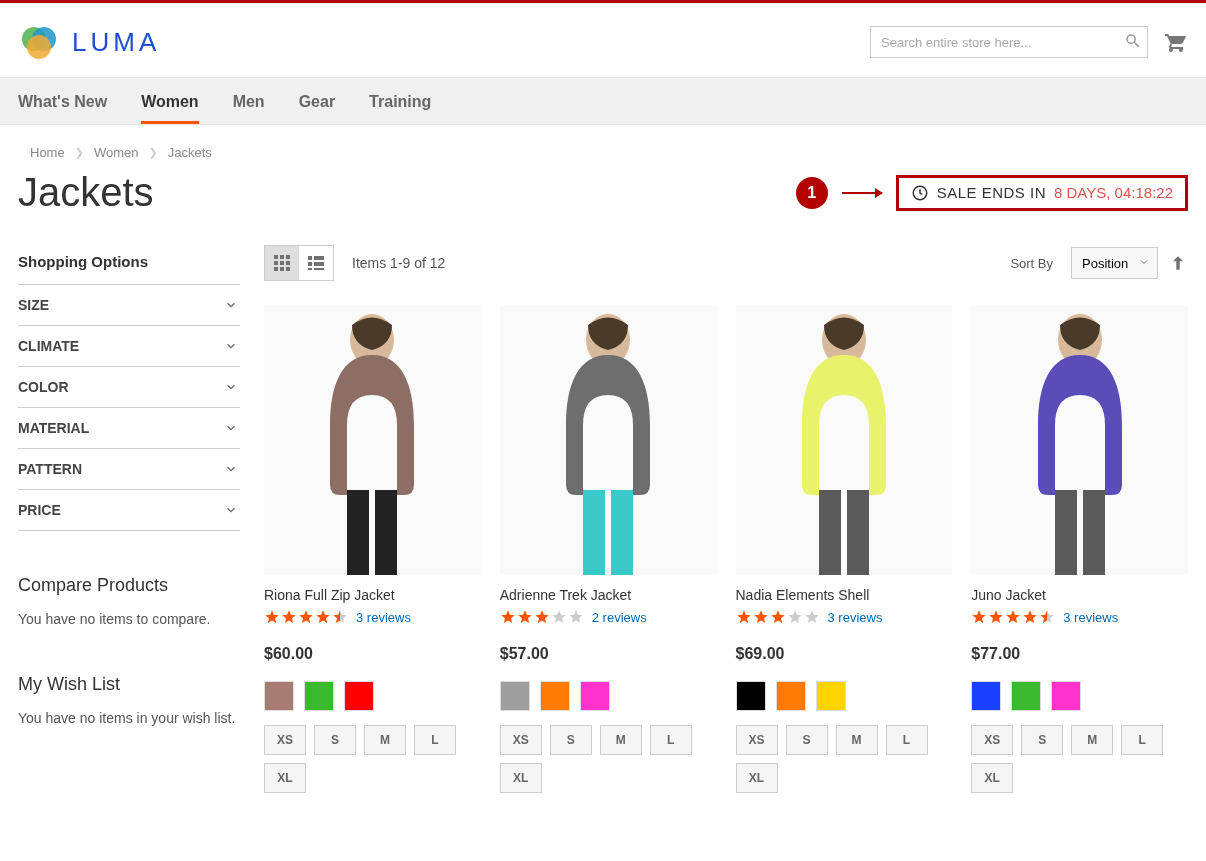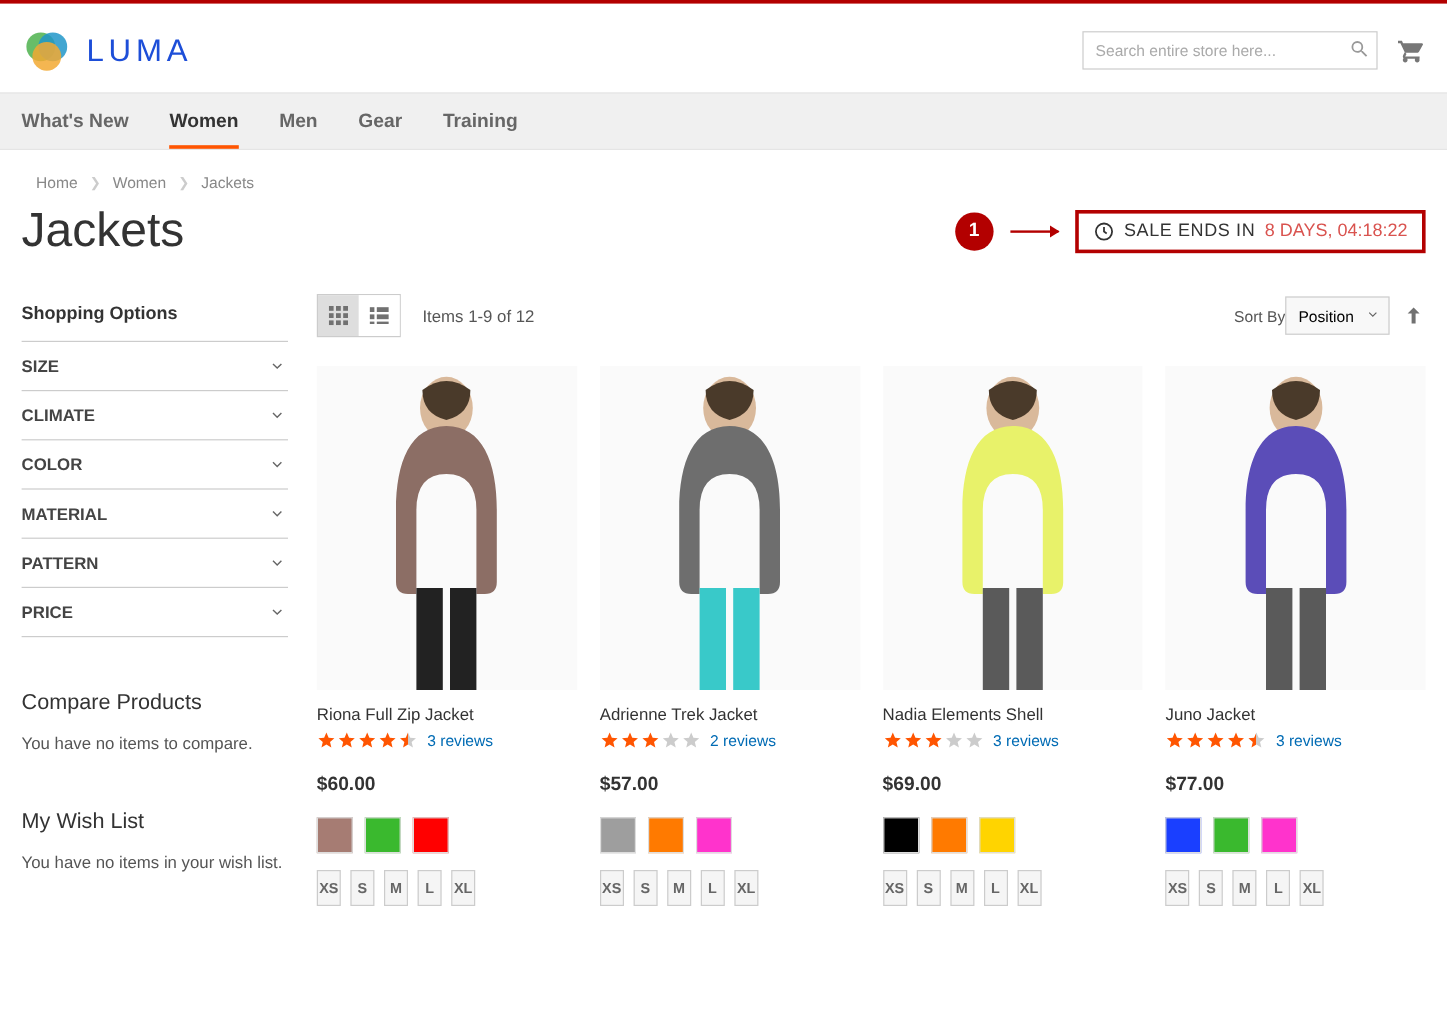--- a/index.html
+++ b/index.html
@@ -4,21 +4,21 @@
 <style>
   * { box-sizing: border-box; margin: 0; padding: 0; }
   body { font-family: -apple-system, "Helvetica Neue", Helvetica, Arial, sans-serif; color: #333; background: #fff; width: 1206px; }
   .topbar { height: 3px; background: #b30000; }
   .header { display: flex; align-items: center; padding: 18px 18px 14px 18px; }
   .logo { display: flex; align-items: center; gap: 12px; }
   .logo-mark { width: 42px; height: 42px; position: relative; }
   .logo-mark svg { width: 42px; height: 42px; }
   .logo-text { font-size: 26px; font-weight: 500; letter-spacing: 4px; color: #1d4ed8; }
   .header-spacer { flex: 1; }
-  .search-box { position: relative; width: 246px; }
+  .search-box { position: relative; width: 278px; }
   .search-input { width: 100%; height: 32px; border: 1px solid #ccc; padding: 0 30px 0 10px; font-size: 13px; color: #666; }
   .search-input::placeholder { color: #aaa; }
   .search-icon { position: absolute; right: 6px; top: 6px; width: 18px; height: 18px; fill: #999; }
   .cart { margin-left: 16px; width: 24px; height: 24px; fill: #777; }
   .nav { background: #f0f0f0; border-top: 1px solid #e5e5e5; border-bottom: 1px solid #e5e5e5; padding: 0 18px; }
   .nav-inner { display: flex; gap: 34px; }
   .nav-item { font-size: 16px; font-weight: 600; color: #666; padding: 15px 0 13px 0; cursor: pointer; }
   .nav-item.active { color: #333; border-bottom: 3px solid #ff5501; padding-bottom: 10px; }
   .crumbs { padding: 20px 18px 10px 30px; font-size: 13px; color: #888; display:flex; align-items:center; gap:10px; }
   .crumbs .sep { color:#ccc; font-size:11px; }
@@ -42,38 +42,38 @@
   .side-block h4 { font-size:18px; font-weight:300; color:#333; margin-top:44px; margin-bottom:14px; }
   .side-block p { font-size:14px; color:#555; line-height:1.4; }
   .content { flex:1; }
   .toolbar { display:flex; align-items:center; margin-bottom:24px; }
   .view-toggle { display:flex; border:1px solid #ccc; }
   .vt-btn { width:34px; height:34px; display:flex; align-items:center; justify-content:center; background:#fff; cursor:pointer; }
   .vt-btn.active { background:#dedede; }
   .vt-btn svg { width:16px; height:16px; fill:#717171; }
   .count-text { margin-left:18px; font-size:14px; color:#555; }
   .toolbar-spacer { flex:1; }
-  .sort-label { font-size:13px; color:#555; margin-right:0; }
+  .sort-label { font-size:13px; color:#555; margin-right:18px; }
   .sort-select { height:32px; border:1px solid #ccc; background:#f8f8f8; padding:0 28px 0 10px; font-size:13px; appearance:none; position:relative; }
   .sort-wrap { position:relative; }
   .sort-wrap .chev2 { position:absolute; right:8px; top:9px; width:12px; height:12px; pointer-events:none; fill:none; stroke:#666; stroke-width:2; }
   .sort-dir { width:20px; height:20px; margin-left:10px; fill:#717171; cursor:pointer; }
   .grid { display:grid; grid-template-columns: repeat(4, 1fr); gap: 20px 19px; }
   .product { }
   .prod-img { height:270px; background:#fafafa; display:flex; align-items:flex-end; justify-content:center; overflow:hidden; }
   .prod-name { font-size:14px; color:#333; margin-top:12px; margin-bottom:6px; }
   .rating-row { display:flex; align-items:flex-end; gap:8px; margin-bottom:20px; }
   .stars { display:flex; gap:1px; }
   .star { width:16px; height:16px; }
   .review-link { font-size:13px; color:#006bb4; }
   .price { font-size:16px; font-weight:700; color:#333; margin-bottom:18px; }
   .swatches { display:flex; gap:10px; margin-bottom:14px; }
   .swatch { width:30px; height:30px; border:1px solid #ddd; cursor:pointer; }
   .sizes { display:flex; flex-wrap:wrap; gap:8px; }
-  .size { width:20px; height:30px; border:1px solid #ccc; display:flex; align-items:center; justify-content:center; font-size:12px; font-weight:700; color:#666; background:#f5f5f5; cursor:pointer; }
+  .size { width:42px; height:30px; border:1px solid #ccc; display:flex; align-items:center; justify-content:center; font-size:12px; font-weight:700; color:#666; background:#f5f5f5; cursor:pointer; }
   .person { width: 160px; }
 </style>
 </head>
 <body>
 
 <div class="topbar"></div>
 
 <div class="header">
   <div class="logo">
     <div class="logo-mark">

